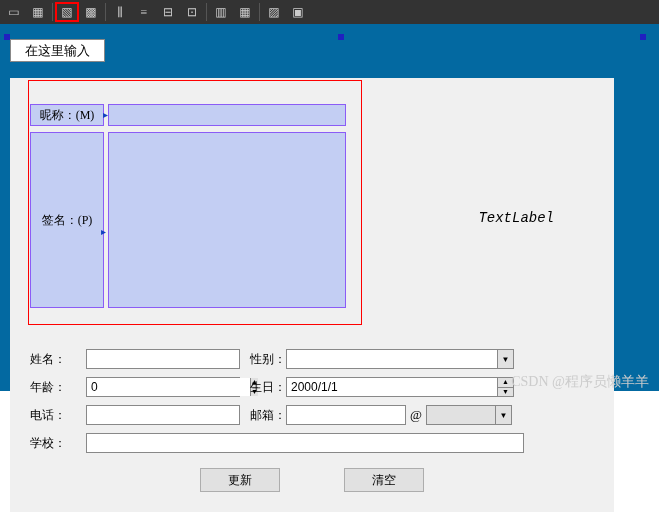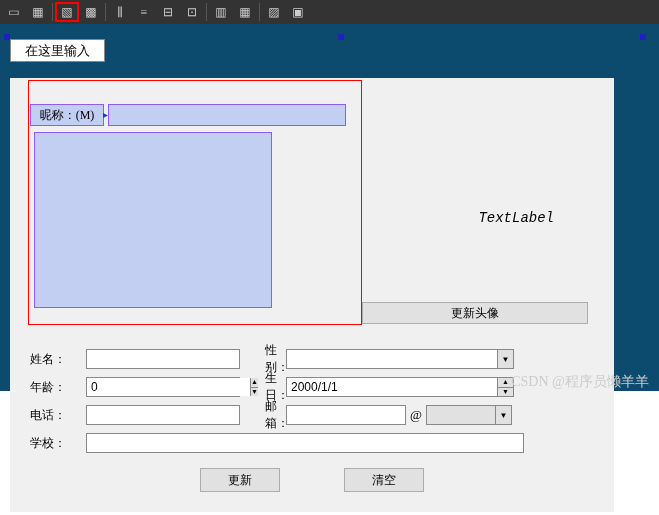--- a/index.html
+++ b/index.html
@@ -1,38 +1,38 @@
 <!DOCTYPE html>
 <html><head>
 <meta charset="utf-8">
 <style>
 * { box-sizing: border-box; margin: 0; padding: 0; }
 body { font-family: "SimSun", "宋体", serif; font-size: 12px; background: #fff; width: 659px; height: 515px; position: relative; }
 .toolbar { background: #333; height: 24px; display: flex; align-items: center; padding: 0 2px; }
 .tool-btn { width: 24px; height: 20px; display: flex; align-items: center; justify-content: center; color: #ccc; font-size: 12px; cursor: pointer; }
 .tool-sep { width: 1px; height: 18px; background: #555; margin: 0 2px; }
 .tool-highlight { border: 2px solid red; }
-.design-canvas { position: relative; background: #0c4a6e; height: 367px; }
+.design-canvas { position: relative; background: #0369a1; height: 367px; }
 .tab-strip { position: absolute; top: 18px; left: 10px; }
 .tab { border: 1px solid #888; background: #fff; padding: 3px 14px; font-size: 13px; }
 .form-panel { position: absolute; top: 54px; left: 10px; width: 604px; padding: 26px 20px 20px 20px; background: #f0f0f0; }
 .selection-box { position: absolute; border: 1px solid red; top: 2px; left: 18px; width: 334px; height: 245px; pointer-events: none; z-index: 5; }
 .blue-cell { background: #c3cef3; border: 1px solid #8b5cf6; }
 .nickname-row { position: relative; display: flex; height: 22px; margin-bottom: 6px; }
 .nickname-label { width: 74px; display: flex; align-items: center; justify-content: center; font-size: 12px; }
 .nickname-field { flex: 1; margin-left: 4px; max-width: 238px; position: relative; }
 .signature-row { display: flex; height: 176px; }
 .signature-label { width: 74px; display: flex; align-items: center; justify-content: center; }
 .signature-field { width: 238px; margin-left: 4px; position: relative; }
 .spring-icon { color: #1040c0; font-size: 10px; position: absolute; }
 .text-label-area { position: absolute; right: 60px; top: 132px; font-family: "Courier New", monospace; font-size: 14px; font-style: italic; }
 .avatar-btn { position: absolute; right: 26px; top: 224px; width: 226px; height: 22px; background: #e1e1e1; border: 1px solid #adadad; font-size: 12px; cursor: pointer; }
 .form-row { display: flex; align-items: center; height: 22px; margin-top: 6px; }
 .lbl { width: 56px; font-size: 12px; }
-.lbl2 { width: 46px; padding-left: 25px; font-size: 12px; }
+.lbl2 { width: 46px; padding-left: 10px; font-size: 12px; }
 .txtbox { border: 1px solid #888; background: #fff; height: 20px; padding: 0 4px; font-size: 12px; }
 .spin { display: flex; border: 1px solid #888; background: #fff; height: 20px; align-items: stretch; }
 .spin input { border: none; flex: 1; padding: 0 4px; font-size: 12px; outline: none; }
 .spin-btns { width: 16px; display: flex; flex-direction: column; border-left: 1px solid #888; }
 .spin-btns span { flex: 1; display: flex; align-items: center; justify-content: center; font-size: 7px; background: #e1e1e1; cursor: pointer; }
 .spin-btns span:first-child { border-bottom: 1px solid #888; }
 .combo { display: flex; border: 1px solid #888; background: #fff; height: 20px; }
 .combo span.val { flex: 1; padding: 0 4px; display: flex; align-items: center; }
 .combo span.arrow { width: 16px; background: #e1e1e1; border-left: 1px solid #888; display: flex; align-items: center; justify-content: center; font-size: 8px; cursor: pointer; }
 .at-sign { width: 20px; text-align: center; font-size: 13px; }
@@ -75,26 +75,26 @@
   <div class="form-panel">
     <div class="selection-box"></div>
 
     <div class="nickname-row">
       <div class="blue-cell nickname-label">昵称：(M)</div>
       <span class="spring-icon" style="left:73px;top:5px">▸</span>
       <div class="blue-cell nickname-field"></div>
     </div>
 
     <div class="signature-row">
+      <div class="blue-cell signature-label">签名：(P)</div>
       <span class="spring-icon" style="position:absolute;left:91px;top:148px">▸</span>
       <div class="blue-cell signature-field"></div>
     </div>
 
     <div class="text-label-area">TextLabel</div>
-    <button class="avatar-btn">更新头像</button>
 
     <div class="form-row" style="margin-top:40px">
       <span class="lbl">姓名：</span>
       <input class="txtbox" style="width: 154px;">
       <span class="lbl2">性别：</span>
       <div class="combo" style="width:228px">
         <span class="val"></span>
         <span class="arrow">▼</span>
       </div>
     </div>

